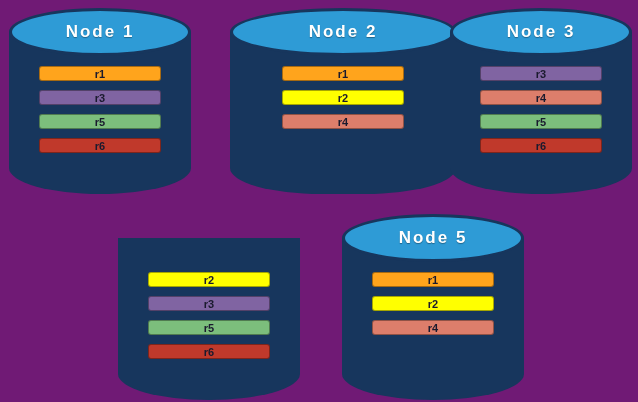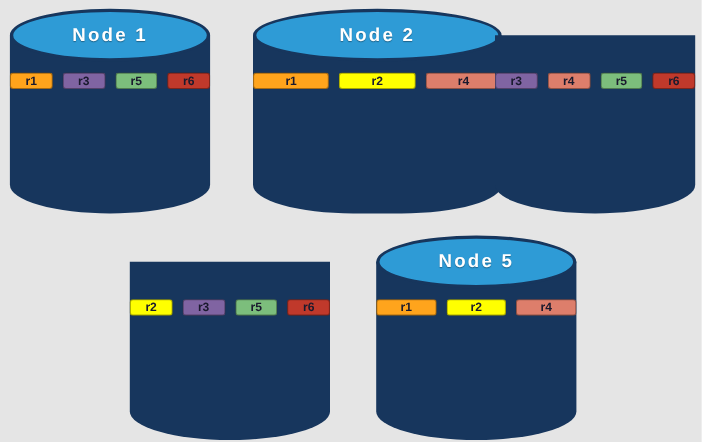--- a/index.html
+++ b/index.html
@@ -5,21 +5,21 @@
   html, body {
     margin: 0;
     padding: 0;
     background: #ffffff;
     font-family: "Liberation Sans", sans-serif;
   }
   #canvas {
     position: relative;
     width: 638px;
     height: 402px;
-    background: #e5e5e5;
+    background: #701a75;
     overflow: hidden;
   }
   .cylinder {
     position: absolute;
     width: 182px;
     height: 186px;
   }
   .cyl-body {
     position: absolute;
     top: 24px;
@@ -50,21 +50,21 @@
     letter-spacing: 2px;
     text-shadow: 0 1px 1px rgba(0,0,0,0.35);
     user-select: none;
   }
   .records {
     position: absolute;
     top: 58px;
     left: 0;
     right: 0;
     display: flex;
-    flex-direction: row;
+    flex-direction: column;
     align-items: center;
     gap: 9px;
   }
   .record-bar {
     width: 122px;
     height: 15px;
     line-height: 14px;
     box-sizing: border-box;
     border: 1px solid rgba(0,0,0,0.35);
     border-radius: 3px;
@@ -99,20 +99,23 @@
     </div>
     <div class="records">
         <div class="record-bar" style="background: rgb(255, 164, 28);">r1</div>
         <div class="record-bar" style="background: rgb(255, 255, 0);">r2</div>
         <div class="record-bar" style="background: rgb(221, 126, 107);">r4</div>
       </div>
   </div>
 
   <div class="cylinder" style="left: 450px; top: 8px;">
     <div class="cyl-body"></div>
+    <div class="cyl-top">
+      <span class="node-label">Node 3</span>
+    </div>
     <div class="records">
         <div class="record-bar" style="background: rgb(128, 100, 162);">r3</div>
         <div class="record-bar" style="background: rgb(221, 126, 107);">r4</div>
         <div class="record-bar" style="background: rgb(124, 190, 124);">r5</div>
         <div class="record-bar" style="background: rgb(192, 57, 43);">r6</div>
       </div>
   </div>
 
   <div class="cylinder" style="left: 118px; top: 214px;">
     <div class="cyl-body"></div>

